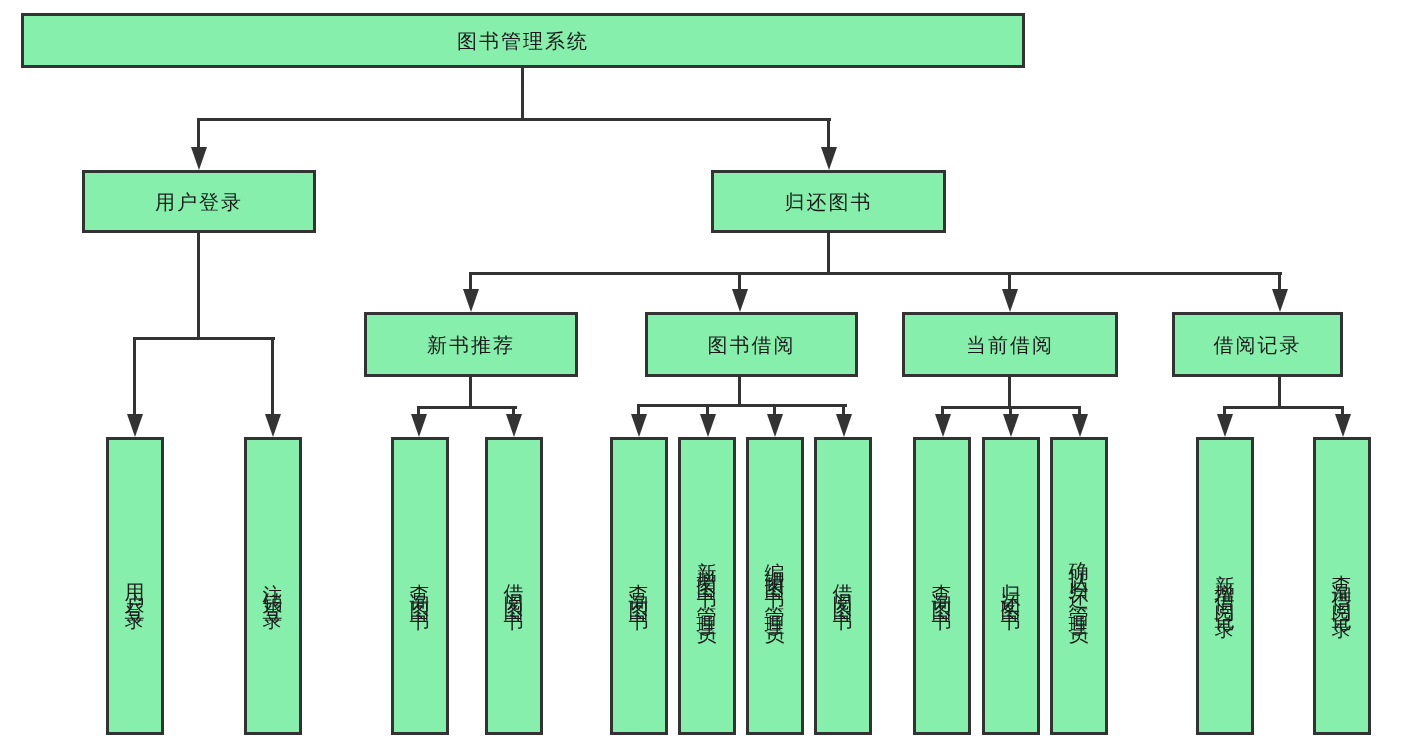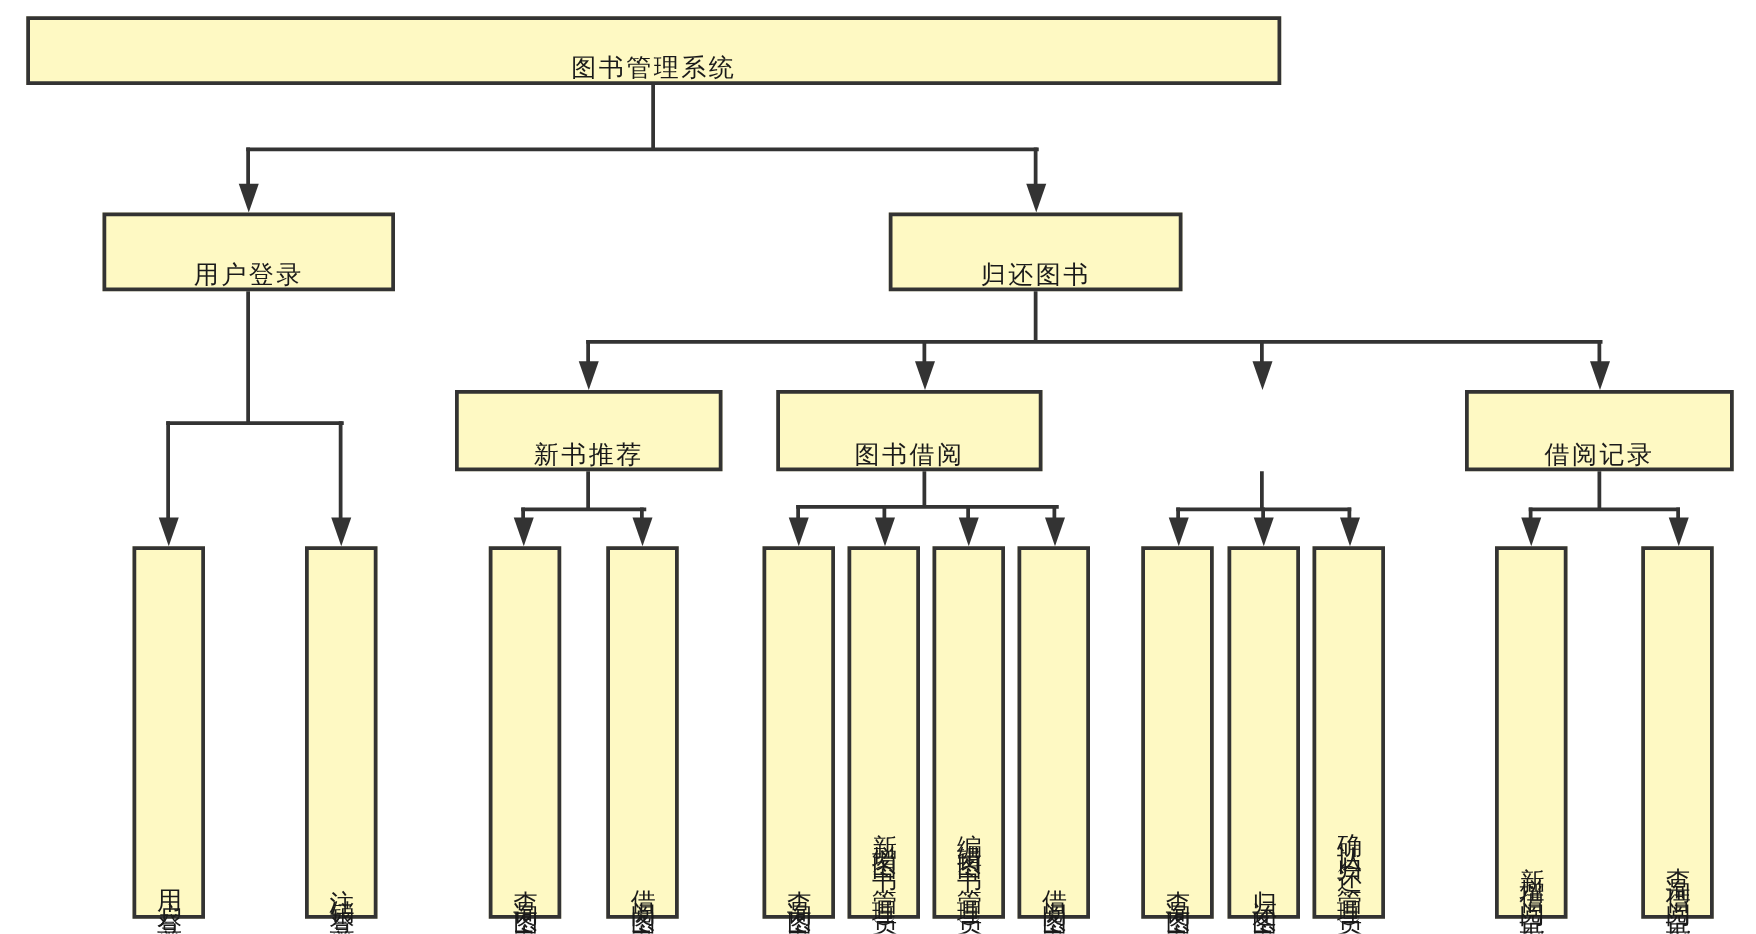--- a/index.html
+++ b/index.html
@@ -5,22 +5,22 @@
   html,body { margin:0; padding:0; background:#ffffff; }
   #stage {
     position:relative; width:1405px; height:747px;
     background:#ffffff; overflow:hidden;
     font-family:"Liberation Sans","DejaVu Sans",sans-serif;
     color:#1a1a1a;
   }
   
   .box {
     position:absolute; box-sizing:border-box;
-    border:3px solid #333333; background:#fef9c3;
-    display:flex; align-items:flex-end; justify-content:center;
+    border:3px solid #333333; background:#86efac;
+    display:flex; align-items:center; justify-content:center;
   }
   .box .lbl { font-size:20px; letter-spacing:2px; line-height:1; white-space:nowrap; }
   .box.vert .lbl {
     writing-mode:vertical-rl; text-orientation:mixed;
     letter-spacing:9px; font-size:20px; white-space:normal;
   }
   
   .vl { position:absolute; width:3px; background:#333333; }
   .hl { position:absolute; height:3px; background:#333333; }
   .ar {
@@ -72,24 +72,27 @@
   <div class="vl" style="left:738px;  top:272px; height:19px;"></div>
   <div class="ar" style="left:732px;  top:289px;"></div>
   <div class="vl" style="left:1008px; top:272px; height:19px;"></div>
   <div class="ar" style="left:1002px; top:289px;"></div>
   <div class="vl" style="left:1278px; top:272px; height:19px;"></div>
   <div class="ar" style="left:1272px; top:289px;"></div>
 
   <div class="box" style="left:364px; top:312px; width:214px; height:65px;">
     <span class="lbl">新书推荐</span>
   </div>
-  <div class="box" style="left:621px; top:312px; width:213px; height:65px;">
+  <div class="box" style="left:645px; top:312px; width:213px; height:65px;">
     <span class="lbl">图书借阅</span>
   </div>
-  <div class="box" style="left:1172px; top:312px; width:215px; height:65px;font-family:Liberation Serif, serif;">
+  <div class="box" style="left:902px; top:312px; width:216px; height:65px;">
+    <span class="lbl">当前借阅</span>
+  </div>
+  <div class="box" style="left:1172px; top:312px; width:171px; height:65px;font-family:Liberation Serif, serif;">
     <span class="lbl">借阅记录</span>
   </div>
 
   <div class="vl" style="left:469px; top:377px; height:31px;"></div>
   <div class="hl" style="left:417px; top:406px; width:100px;"></div>
   <div class="vl" style="left:417px; top:406px; height:9px;"></div>
   <div class="ar" style="left:411px; top:414px;"></div>
   <div class="vl" style="left:512px; top:406px; height:9px;"></div>
   <div class="ar" style="left:506px; top:414px;"></div>
 

